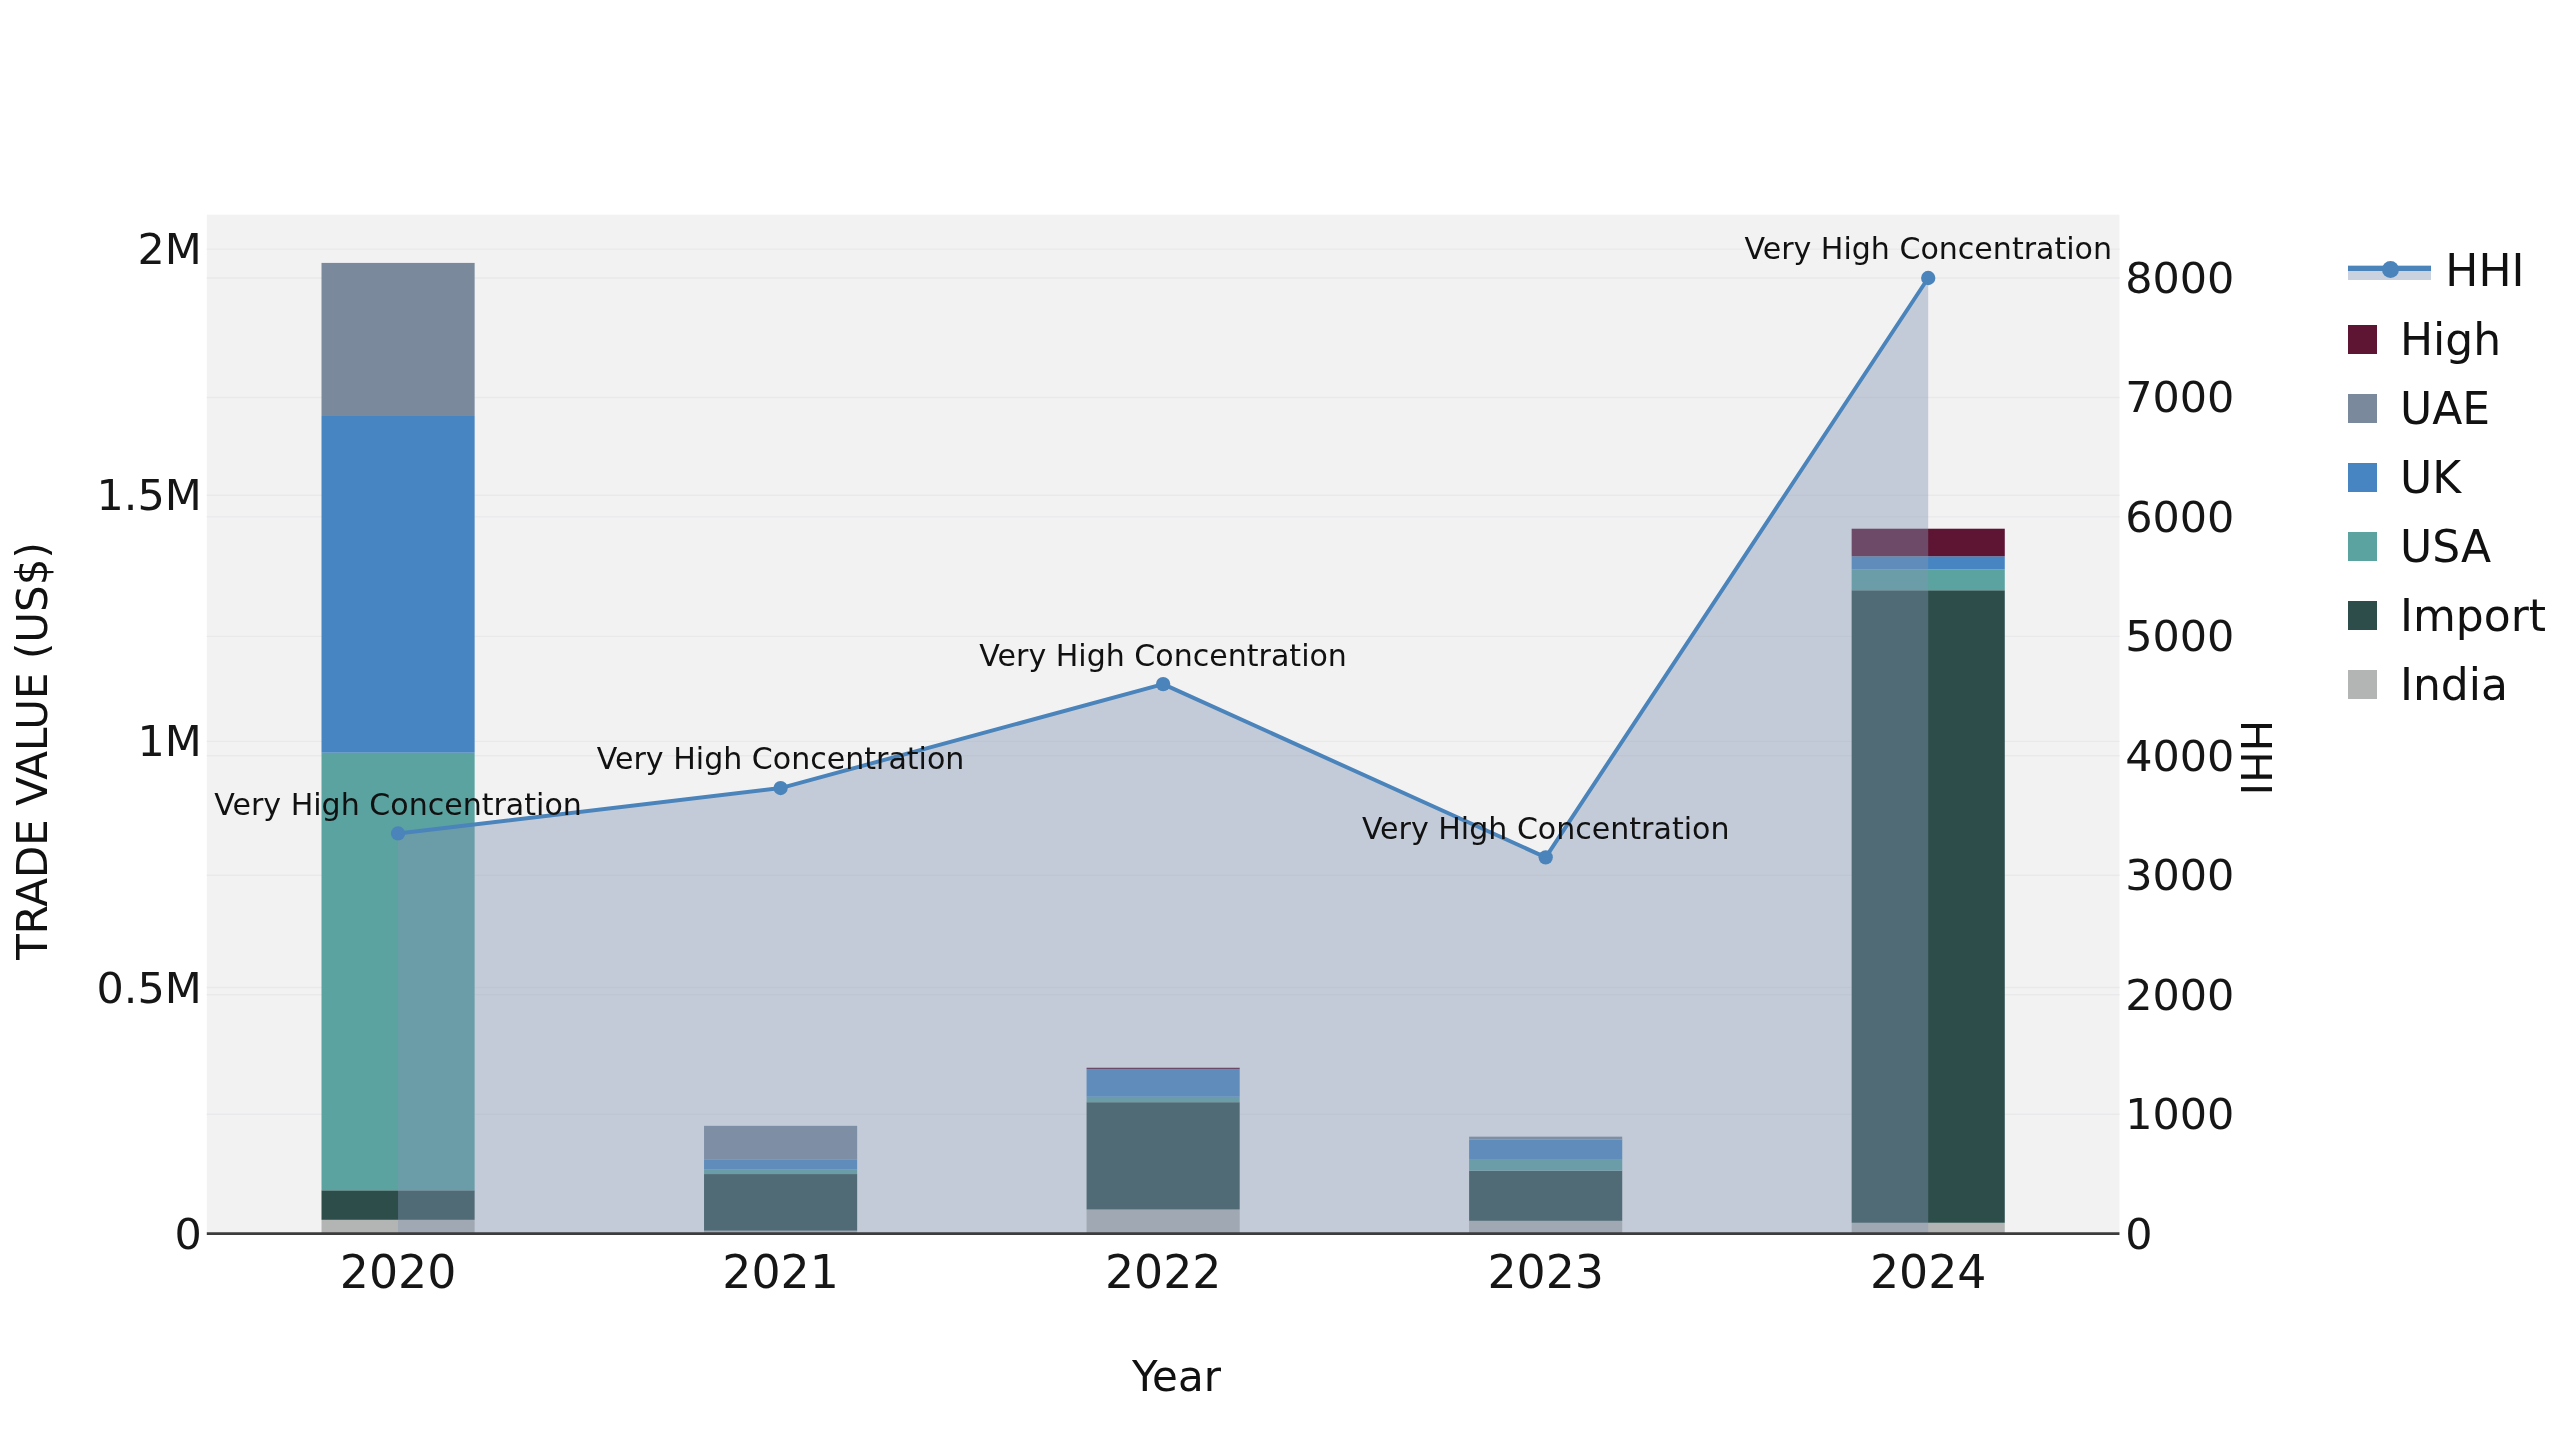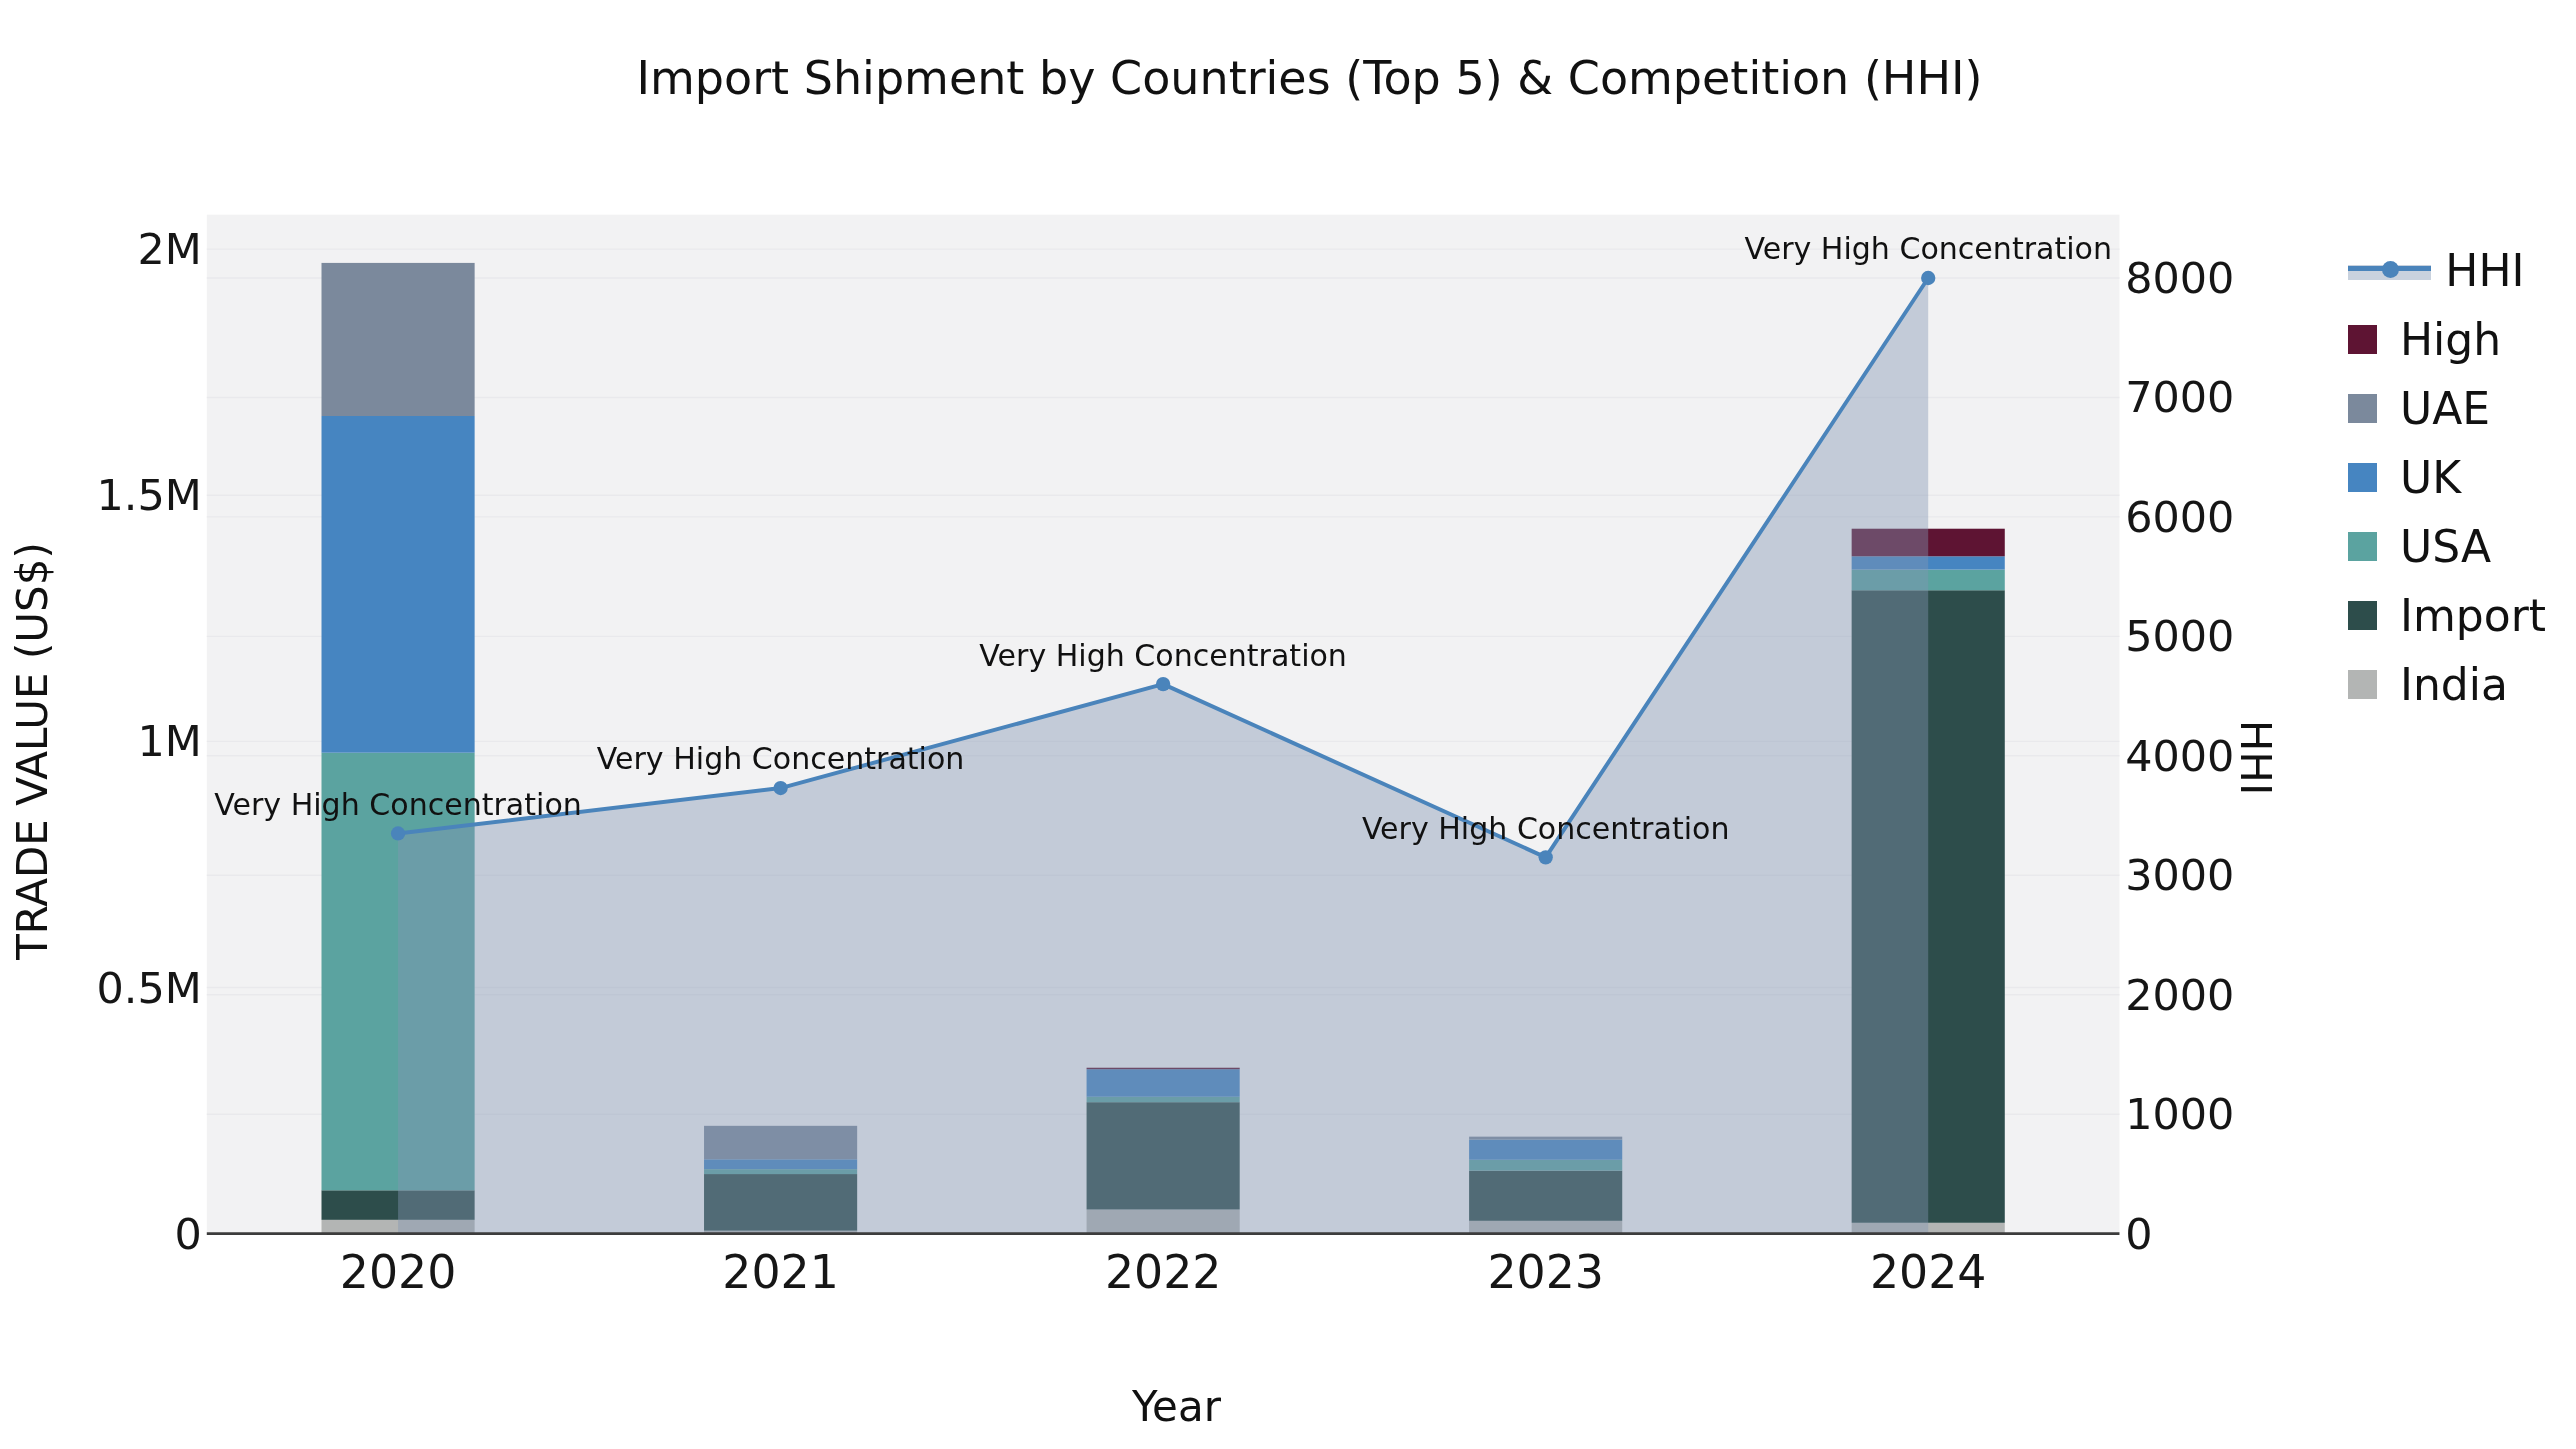--- a/index.html
+++ b/index.html
@@ -16,21 +16,21 @@
   }
   .axis-label{position:absolute;font-size:42px;color:#111;white-space:nowrap;}
   #ylabel-left{
     left:7.2px;top:769px;transform:translateY(-50%) rotate(-90deg) ;
     transform-origin:center;left:-182px;top:751px;width:429px;text-align:center;
   }
   #ylabel-right{
     left:2041px;top:733px;width:429px;text-align:center;
     transform:rotate(90deg);
   }
-  #xlabel{left:1055px;top:1352px;width:243px;text-align:center;margin-top:30px;}
+  #xlabel{left:1055px;top:1352px;width:243px;text-align:center;}
   #legend{
     position:absolute;left:2348px;top:236px;display:flex;flex-direction:column;
     gap:0;
   }
   .legend-row{display:flex;align-items:center;height:69px;}
   .legend-swatch{width:29px;height:29px;margin-right:23px;flex:0 0 auto;}
   .legend-line-swatch{
     position:relative;width:83px;height:20px;margin-right:14.3px;flex:0 0 auto;
   }
   .legend-line-swatch .band{position:absolute;left:0;top:4.3px;width:83px;height:15.7px;}
@@ -112,21 +112,20 @@
       <text x="2970" y="576.4185228604924" text-anchor="start" font-size="60" fill="#161616" font-family="&quot;DejaVu Sans&quot;,&quot;Liberation Sans&quot;,sans-serif">7000</text>
       <text x="2970" y="409.4783118405628" text-anchor="start" font-size="60" fill="#161616" font-family="&quot;DejaVu Sans&quot;,&quot;Liberation Sans&quot;,sans-serif">8000</text>
       <text x="556.3" y="1800" text-anchor="middle" font-size="64" fill="#161616" font-family="&quot;DejaVu Sans&quot;,&quot;Liberation Sans&quot;,sans-serif">2020</text>
       <text x="1090.9" y="1800" text-anchor="middle" font-size="64" fill="#161616" font-family="&quot;DejaVu Sans&quot;,&quot;Liberation Sans&quot;,sans-serif">2021</text>
       <text x="1625.5" y="1800" text-anchor="middle" font-size="64" fill="#161616" font-family="&quot;DejaVu Sans&quot;,&quot;Liberation Sans&quot;,sans-serif">2022</text>
       <text x="2160.1" y="1800" text-anchor="middle" font-size="64" fill="#161616" font-family="&quot;DejaVu Sans&quot;,&quot;Liberation Sans&quot;,sans-serif">2023</text>
       <text x="2694.7" y="1800" text-anchor="middle" font-size="64" fill="#161616" font-family="&quot;DejaVu Sans&quot;,&quot;Liberation Sans&quot;,sans-serif">2024</text>
     </svg>
 
   <div class="title-block">
-    <div>Import Shipment by Countries (Top 5) &amp; Competition (HHI)</div>
   </div>
 
   <div id="ylabel-left" class="axis-label">TRADE VALUE (US$)</div>
 
   <div id="ylabel-right" class="axis-label">HHI</div>
 
   <div id="xlabel" class="axis-label">Year</div>
 
   <div id="legend">
       <div class="legend-row">

